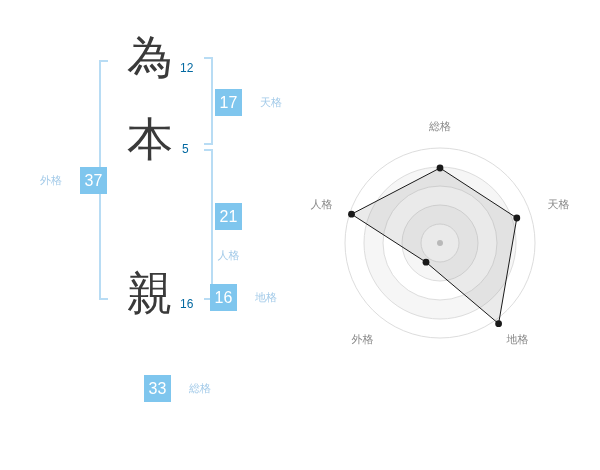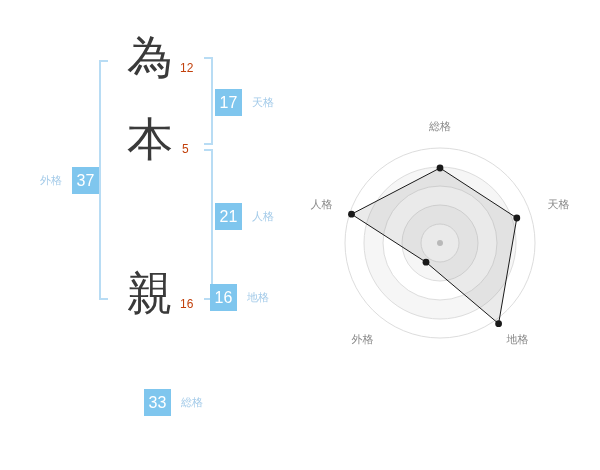--- a/index.html
+++ b/index.html
@@ -2,27 +2,27 @@
 <html><head>
 <meta charset="utf-8">
 <style>
   * { margin:0; padding:0; box-sizing:border-box; }
   html,body { width:600px; height:470px; background:#ffffff; overflow:hidden;
     font-family:"Liberation Sans","DejaVu Sans",sans-serif; }
   .stage { position:relative; width:600px; height:470px; background:#fff; }
 
   .kanji { position:absolute; font-size:46px; line-height:1; color:#3a3a3a;
     font-family:"DejaVu Sans",sans-serif; }
-  .strokes { position:absolute; font-size:12px; color:#c2410c; }
+  .strokes { position:absolute; font-size:12px; color:#0369a1; }
 
   .bracket { position:absolute; border-color:#b8dcf4; border-style:solid; border-width:0; }
   .bracket.open-right { border-left-width:2px; border-top-width:2px; border-bottom-width:2px; }
   .bracket.open-left  { border-right-width:2px; border-top-width:2px; border-bottom-width:2px; }
 
-  .kaku-row { position:absolute; display:flex; align-items:center; gap:10px; }
+  .kaku-row { position:absolute; display:flex; align-items:center; gap:18px; }
   .kaku-box { width:27px; height:27px; background:#7fc6ee; color:#ffffff;
     display:flex; align-items:center; justify-content:center; font-size:16px; flex:0 0 auto; }
   .kaku-label { font-size:11px; color:#a4cbe9; white-space:nowrap; }
 
   .radar-wrap { position:absolute; left:305px; top:108px; width:280px; height:270px; }
   svg text { font-family:"Liberation Sans","DejaVu Sans",sans-serif; }
 </style>
 </head>
 <body>
 
@@ -39,36 +39,36 @@
 
   <div class="bracket open-right" style="left:99px; top:60px; width:9px; height:240px;"></div>
   <div class="bracket open-left" style="left:204px; top:57px; width:9px; height:88px;"></div>
   <div class="bracket open-left" style="left:204px; top:149px; width:9px; height:151px;"></div>
 
   <div class="kaku-row" style="left:215px; top:89px;">
     <div class="kaku-box">17</div>
     <div class="kaku-label">天格</div>
   </div>
 
-  <div class="kaku-row" style="left:215px; top:203px;">
+  <div class="kaku-row" style="left:215px; top:203px;flex-direction:column;">
     <div class="kaku-box">21</div>
     <div class="kaku-label">人格</div>
   </div>
 
   <div class="kaku-row" style="left:210px; top:284px;">
     <div class="kaku-box">16</div>
     <div class="kaku-label">地格</div>
   </div>
 
   <div class="kaku-row" style="left:40px; top:167px;">
     <div class="kaku-label">外格</div>
     <div class="kaku-box">37</div>
   </div>
 
-  <div class="kaku-row" style="left:144px; top:389px;justify-content:flex-end;">
+  <div class="kaku-row" style="left:144px; top:375px;justify-content:flex-end;">
     <div class="kaku-box">33</div>
     <div class="kaku-label">総格</div>
   </div>
 
   <div class="radar-wrap">
     <svg id="radar-svg" width="280" height="270" viewBox="0 0 280 270">
         <circle cx="135" cy="135" r="95.0" fill="#ffffff" stroke="#dddddd" stroke-width="1"></circle>
         <circle cx="135" cy="135" r="76.0" fill="#f6f6f6" stroke="#dddddd" stroke-width="1"></circle>
         <circle cx="135" cy="135" r="57.0" fill="#ffffff" stroke="#dddddd" stroke-width="1"></circle>
         <circle cx="135" cy="135" r="38.0" fill="#f6f6f6" stroke="#dddddd" stroke-width="1"></circle>

